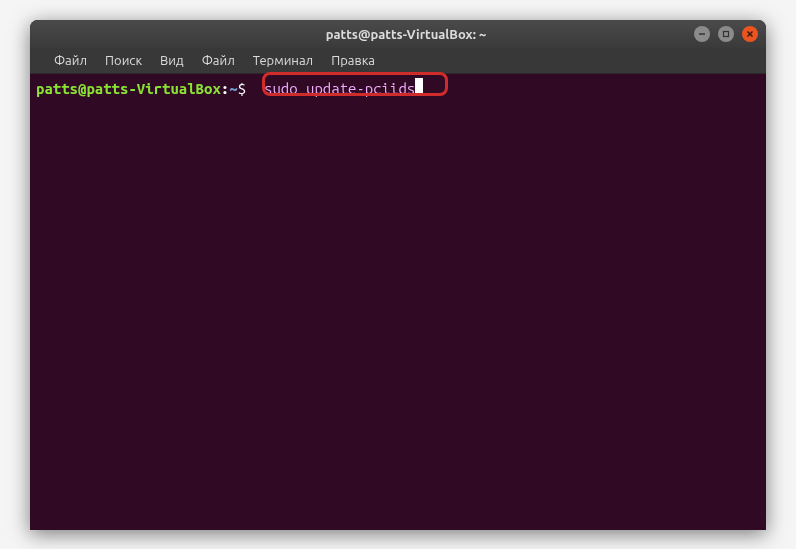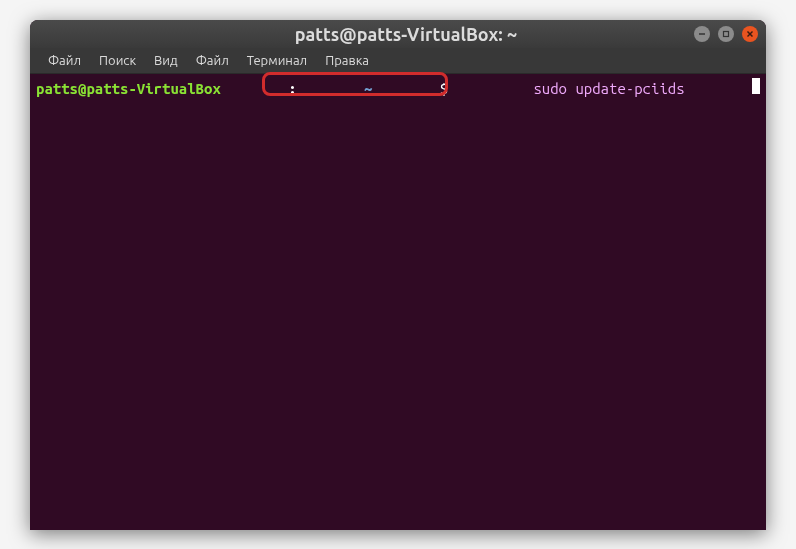--- a/index.html
+++ b/index.html
@@ -24,21 +24,21 @@
       overflow: hidden;
     }
     .titlebar {
       height: 28px;
       background: linear-gradient(to bottom, #4a4a4a, #3a3a3a);
       display: flex;
       align-items: center;
       justify-content: center;
       position: relative;
       color: #dcdcdc;
-      font-size: 18px;
+      font-size: 13px;
       font-weight: bold;
       padding-left: 16px;
     }
     .window-controls {
       position: absolute;
       right: 8px;
       top: 50%;
       transform: translateY(-50%);
       display: flex;
       gap: 8px;
@@ -56,21 +56,21 @@
       cursor: pointer;
     }
     .wc-min { background: #8b8b8b; }
     .wc-max { background: #8b8b8b; }
     .wc-close { background: #e95420; }
     .menubar {
       height: 26px;
       background: #383838;
       display: flex;
       align-items: center;
-      padding: 0 10px;
+      padding: 0 16px;
       gap: 2px;
       border-bottom: 1px solid #2a2a2a;
     }
     .menu-item {
       color: #dcdcdc;
       font-size: 13px;
       padding: 3px 8px;
       cursor: pointer;
     }
     .terminal-body {
@@ -79,21 +79,20 @@
       padding: 4px 6px;
       font-family: "Ubuntu Mono", "DejaVu Sans Mono", monospace;
       font-size: 15px;
       line-height: 1.3;
       position: relative;
     }
     .prompt-line {
       display: flex;
       flex-wrap: wrap;
       align-items: baseline;
-      justify-content: space-between;
     }
     .prompt-user { color: #8ae234; font-weight: bold; }
     .prompt-colon { color: #ffffff; font-weight: bold; }
     .prompt-path { color: #729fcf; font-weight: bold; }
     .prompt-dollar { color: #ffffff; }
     .command { color: #f0abfc; margin-left: 18px; }
     .cursor-block {
       display: inline-block;
       width: 8px;
       height: 16px;

